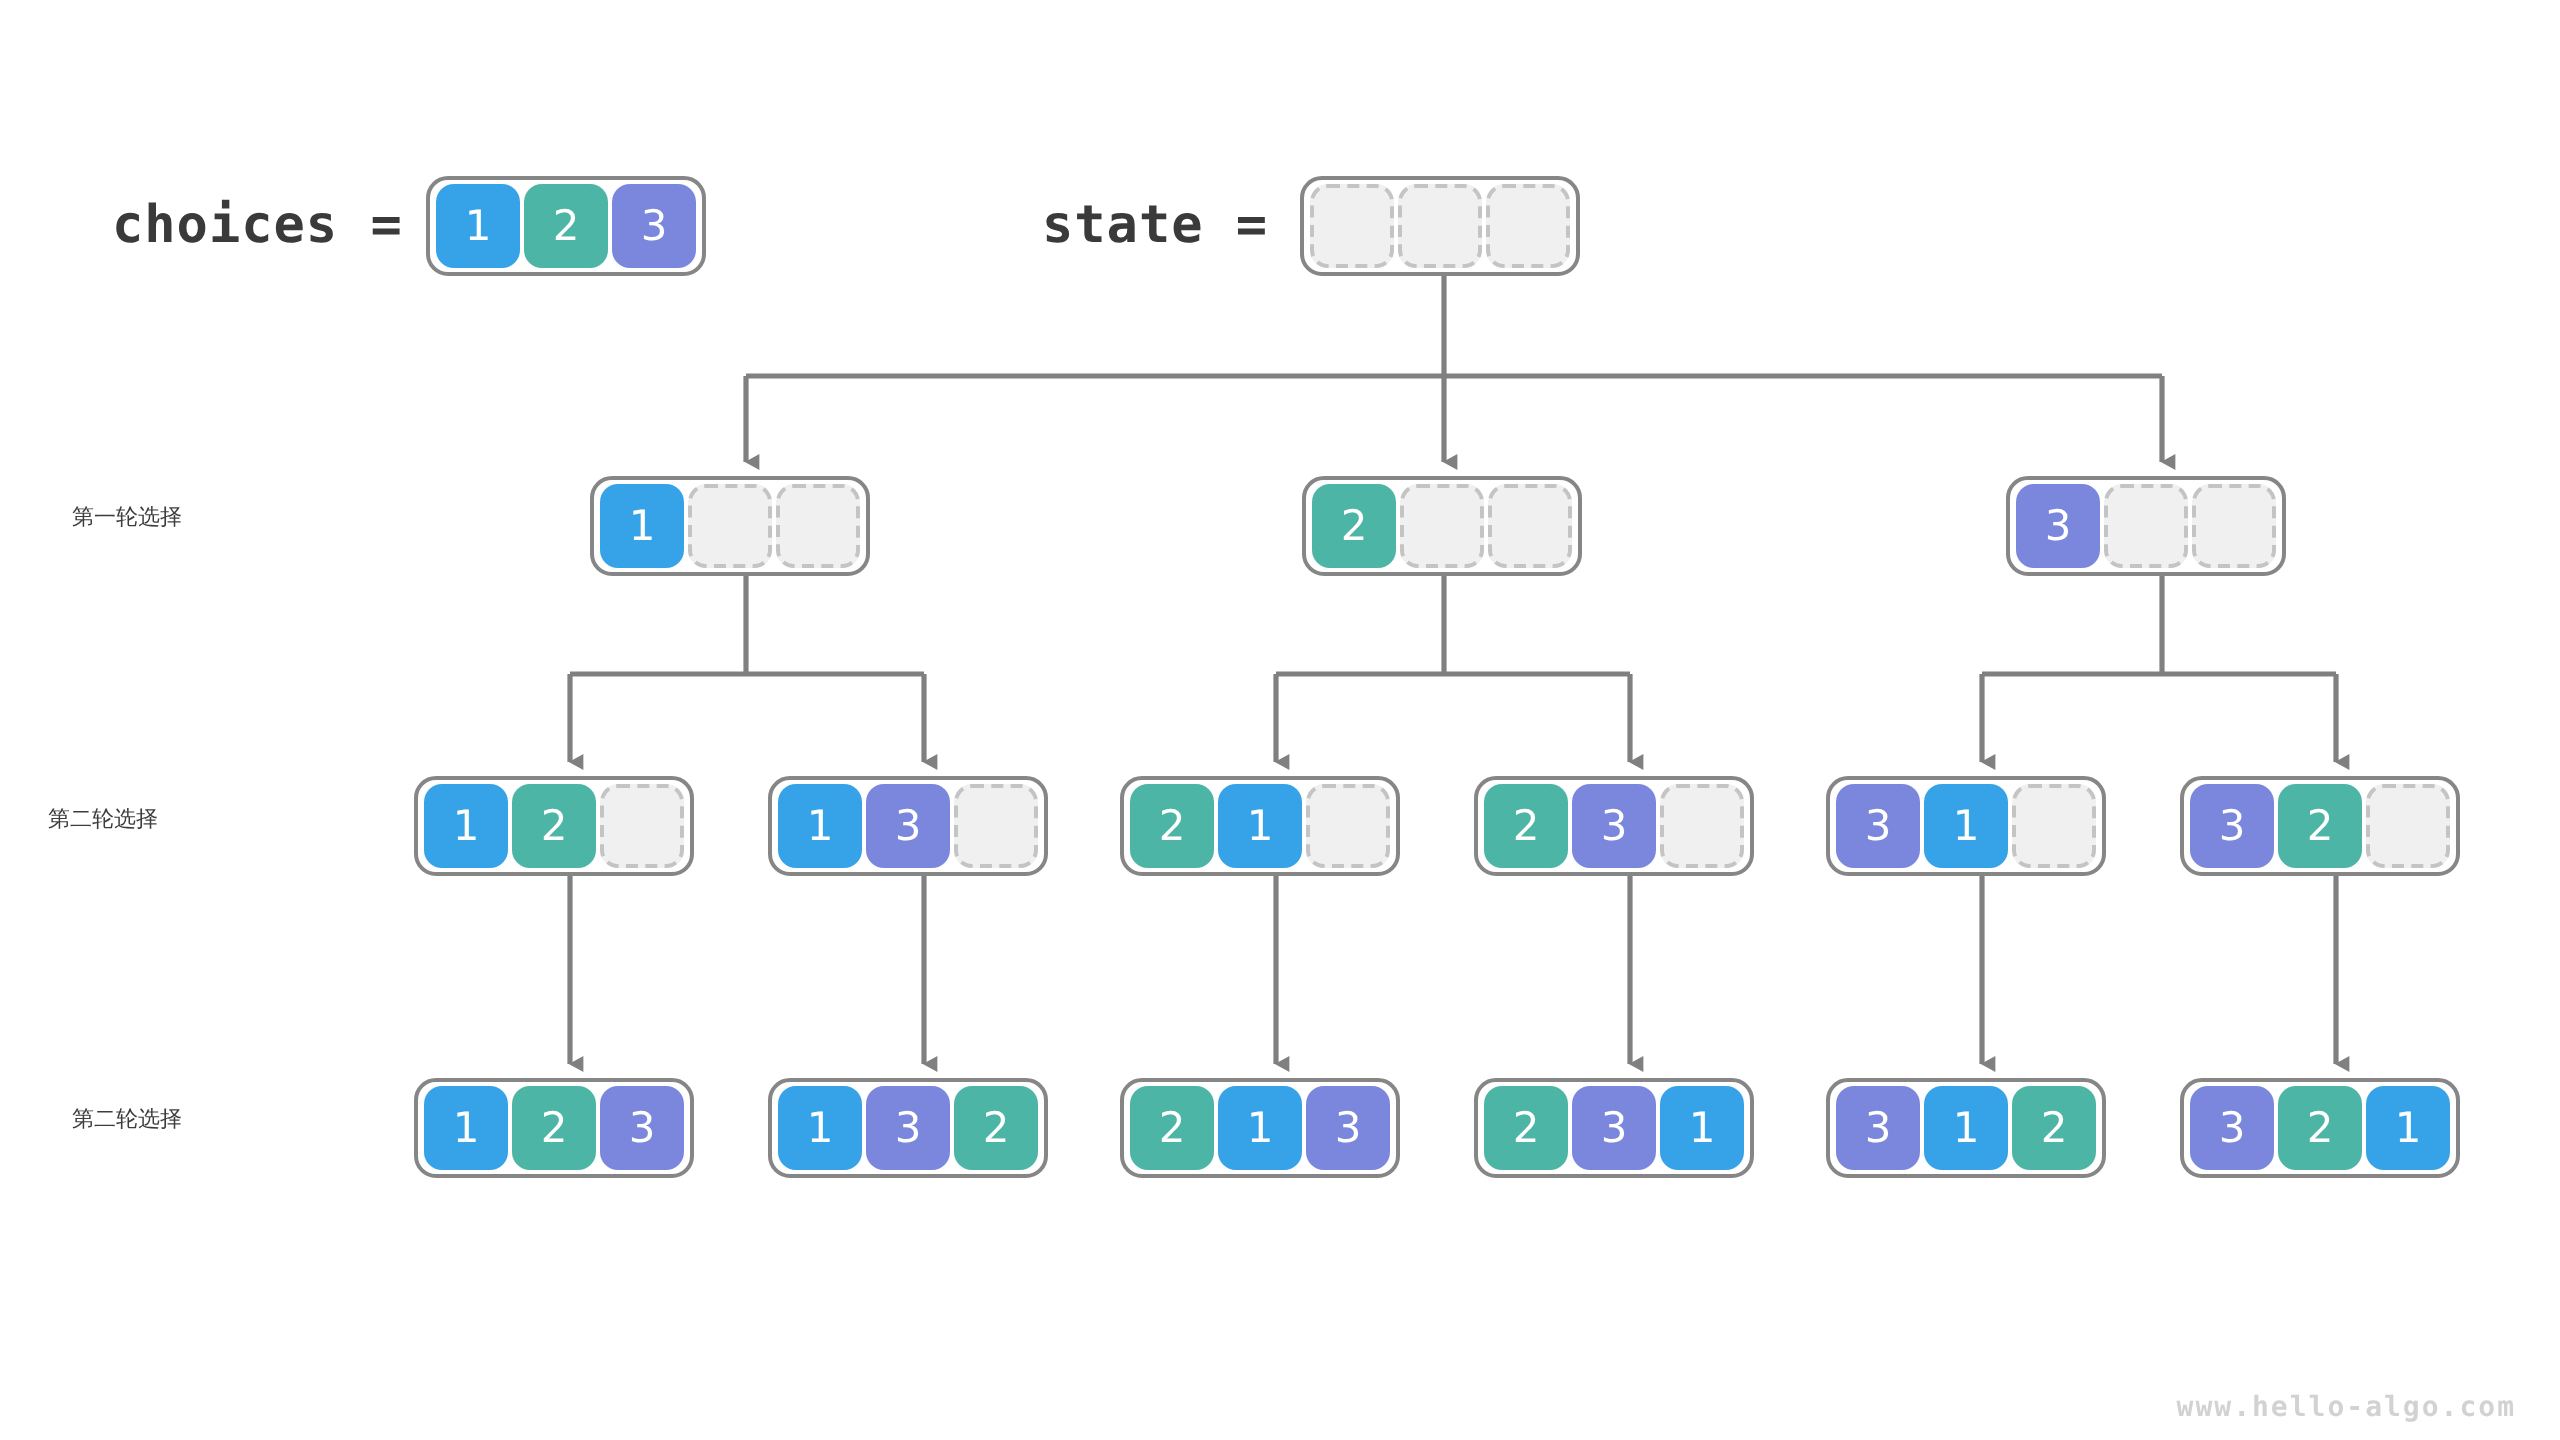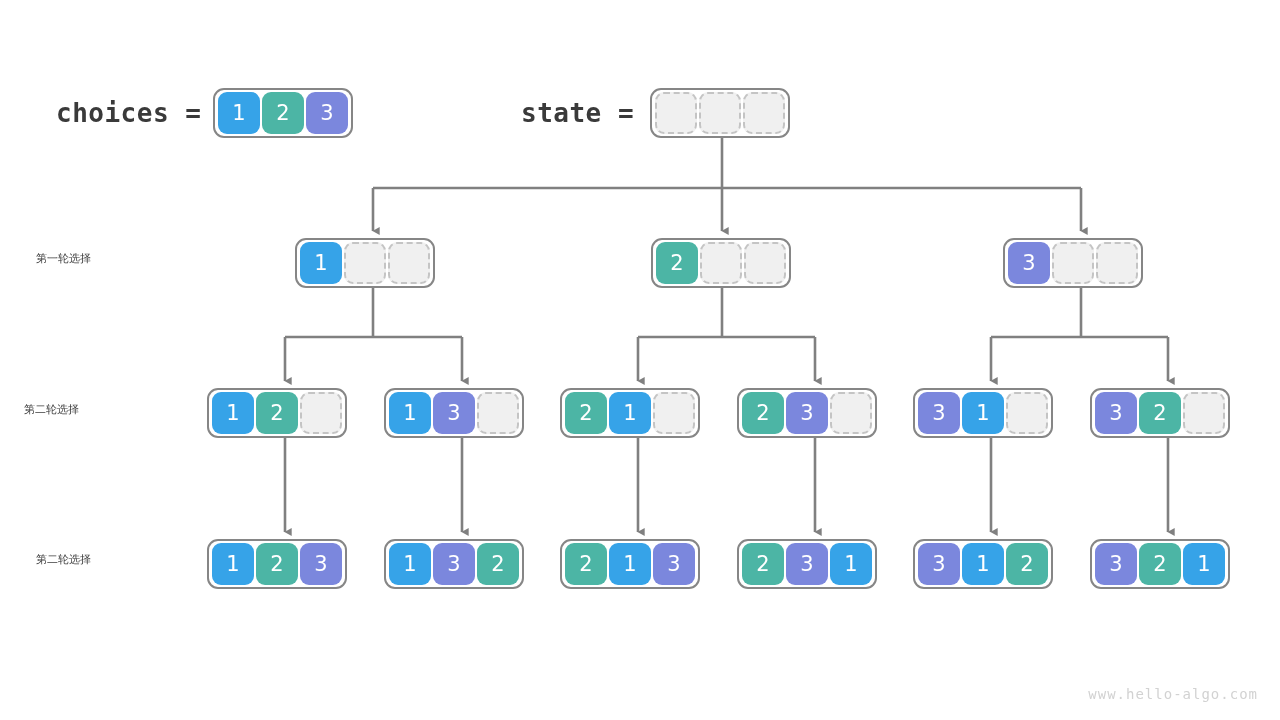--- a/index.html
+++ b/index.html
@@ -41,25 +41,26 @@
   .row-label {
     position: absolute;
     font-family: "DejaVu Sans", "Liberation Sans", sans-serif;
     font-size: 11px;
     color: #3c3c3c;
     white-space: nowrap;
   }
   .watermark {
     position: absolute;
     right: 22px;
-    bottom: 18px;
+    bottom: 8px;
     font-family: "DejaVu Sans Mono", "Liberation Mono", monospace;
     font-size: 14px;
     color: #d2d2d2;
     letter-spacing: 1px;
+    font-weight: bold;
   }
 
   
   .node {
     position: absolute;
     display: flex;
     align-items: center;
     box-sizing: border-box;
     border: 2.5px solid #868686;
     border-radius: 11px;

